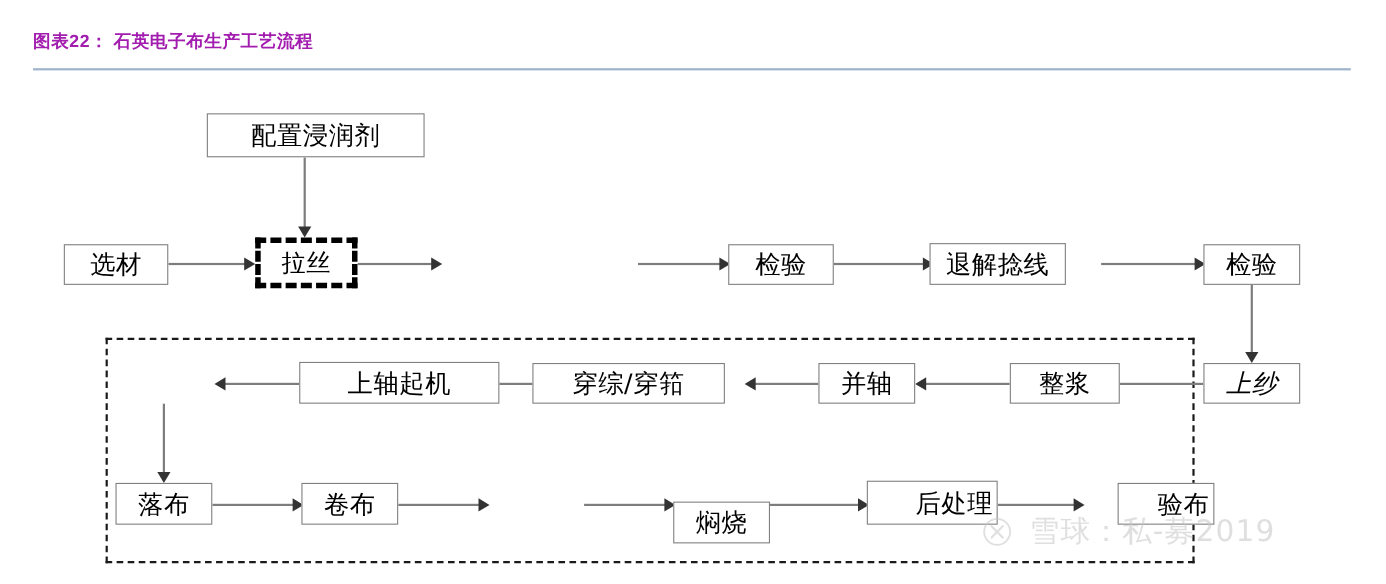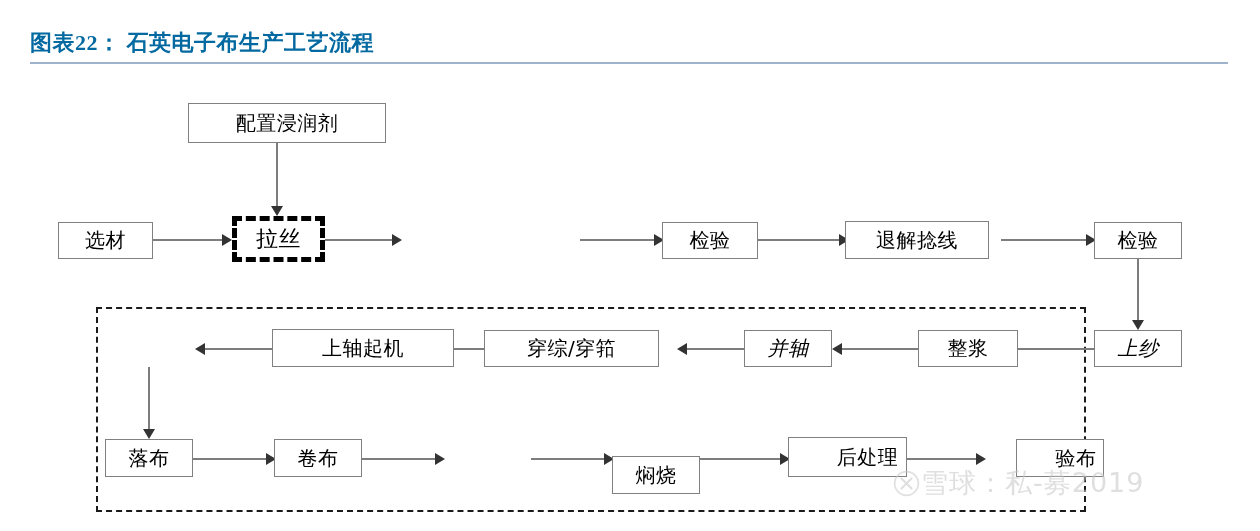--- a/index.html
+++ b/index.html
@@ -8,37 +8,37 @@
     background: #ffffff;
     font-family: "Liberation Sans", "DejaVu Sans", sans-serif;
     overflow: hidden;
   }
   #root { position: relative; width: 1260px; height: 531px; }
 
   
   .title-wrap { position: absolute; left: 0; top: 28px; width: 1260px; height: 42px; }
   .title-text {
     position: absolute; left: 30px; top: 0;
-    font-family: Liberation Serif, serif;
-    font-weight: bold; font-size: 22px; color: #0369a1;
+    font-family: Liberation Sans, sans-serif;
+    font-weight: bold; font-size: 16px; color: #a21caf;
     letter-spacing: 0.5px; white-space: nowrap;
   }
   .title-rule {
     position: absolute; left: 30px; top: 34px;
     width: 1198px; height: 2px; background: #9fb3cc;
   }
 
   
   .node {
     position: absolute;
     border: 1.6px solid #808080;
     background: #ffffff;
     display: flex; align-items: center; justify-content: center;
     font-family: "DejaVu Sans", "Liberation Sans", sans-serif;
-    font-size: 20px; color: #000000; white-space: nowrap;
+    font-size: 23px; color: #000000; white-space: nowrap;
     letter-spacing: 0.5px;
     z-index: 6;
   }
   .node.dashed-node {
     border: 5px dashed #000000;
     font-size: 22px;
   }
 
   
   .group-box {
@@ -53,21 +53,21 @@
   .vline { position: absolute; width: 1.6px; background: #7d7d7d; z-index: 4; }
 
   .arrow { position: absolute; width: 0; height: 0; z-index: 5; }
   .arrow.right { border-top: 6px solid transparent; border-bottom: 6px solid transparent; border-left: 10px solid #333; }
   .arrow.left  { border-top: 6px solid transparent; border-bottom: 6px solid transparent; border-right: 10px solid #333; }
   .arrow.down  { border-left: 6px solid transparent; border-right: 6px solid transparent; border-top: 10px solid #333; }
 
   
   .watermark {
     position: absolute; left: 893px; top: 465px;
-    display: flex; align-items: center; gap: 1px;
+    display: flex; align-items: center; gap: 16px;
     z-index: 9; pointer-events: none; opacity: 0.55;
   }
   .wm-logo { width: 27px; height: 27px; flex: 0 0 auto; }
   .wm-text {
     font-family: "DejaVu Sans", "Liberation Sans", sans-serif;
     font-size: 27px; color: #c6c6c6; white-space: nowrap; letter-spacing: 1px;
   }
 </style>
 </head>
 <body>
@@ -98,41 +98,41 @@
 
 
   <div class="hline" style="left:580px; top:239px; width:77px;"></div>
   <div class="arrow right" style="left:654px; top:234px;"></div>
 
   <div class="node" style="left:662px; top:222px; width:96px; height:37px;">检验</div>
 
   <div class="hline" style="left:758px; top:239px; width:84px;"></div>
   <div class="arrow right" style="left:839px; top:234px;"></div>
 
-  <div class="node" style="left:845px; top:221px; width:144px; height:38px;">退解捻线</div>
+  <div class="node" style="left:845px; top:221px; width:124px; height:38px;">退解捻线</div>
 
   <div class="hline" style="left:1001px; top:239px; width:88px;"></div>
   <div class="arrow right" style="left:1086px; top:234px;"></div>
 
   <div class="node" style="left:1094px; top:222px; width:88px; height:37px;">检验</div>
 
   <div class="vline" style="left:1137px; top:259px; height:63px;"></div>
   <div class="arrow down" style="left:1132px; top:320px;"></div>
 
   <div class="node" style="left:1094px; top:330px; width:88px; height:37px;font-style:italic;">上纱</div>
 
   <div class="hline" style="left:1008px; top:348px; width:86px;"></div>
   <div class="arrow left" style="left:1006px; top:343px;"></div>
 
   <div class="node" style="left:918px; top:330px; width:100px; height:37px;">整浆</div>
 
   <div class="hline" style="left:834px; top:348px; width:84px;"></div>
   <div class="arrow left" style="left:832px; top:343px;"></div>
 
-  <div class="node" style="left:744px; top:330px; width:88px; height:37px;font-style:italic;">并轴</div>
+  <div class="node" style="left:744px; top:330px; width:88px; height:37px;">并轴</div>
 
   <div class="hline" style="left:679px; top:348px; width:65px;"></div>
   <div class="arrow left" style="left:677px; top:343px;"></div>
 
   <div class="node" style="left:484px; top:330px; width:175px; height:37px;">穿综/穿筘</div>
 
   <div class="hline" style="left:437px; top:348px; width:65px;"></div>
   <div class="arrow left" style="left:435px; top:343px;"></div>
 
   <div class="node" style="left:272px; top:329px; width:182px; height:38px;">上轴起机</div>

